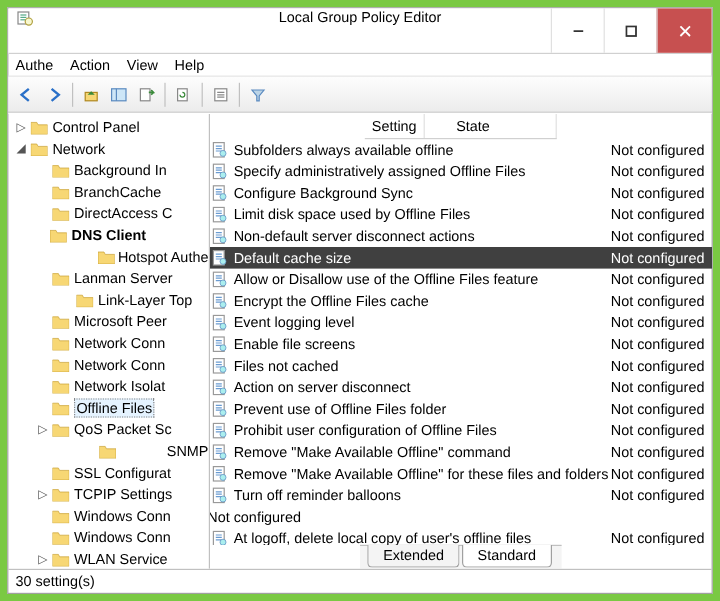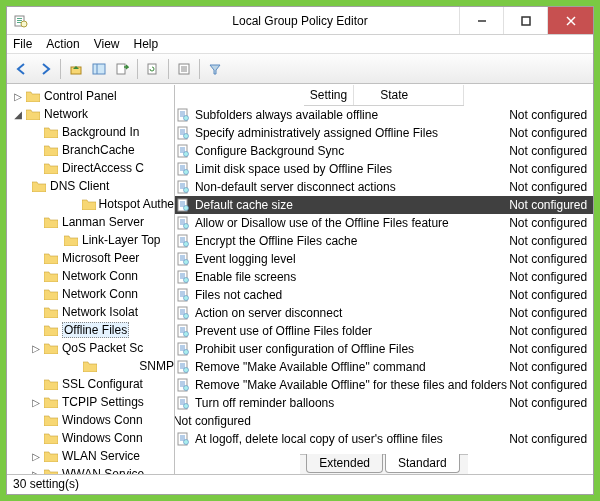--- a/index.html
+++ b/index.html
@@ -14,24 +14,23 @@
 }
 .window {
   position: absolute;
   left: 6px; top: 6px; right: 6px; bottom: 6px;
   background: #fff;
   border: 1px solid #a0a0a0;
   display: flex;
   flex-direction: column;
 }
 .titlebar {
-  height: 28px;
+  height: 38px;
   background: #fff;
   display: flex;
-  align-items: center;
   border-bottom: 1px solid #d0d0d0;
   position: relative;
 }
 .titlebar .icon {
   width: 16px; height: 16px;
   margin: 0 6px;
   display: flex; align-items: center; justify-content: center;
 }
 .titlebar .title {
   position: absolute;
@@ -231,21 +230,21 @@
       <div class="win-btn close">
           <svg width="10" height="10">
             <line x1="1" y1="1" x2="9" y2="9" stroke="#fff" stroke-width="1.5"></line>
             <line x1="9" y1="1" x2="1" y2="9" stroke="#fff" stroke-width="1.5"></line>
           </svg>
         </div>
     </div>
   </div>
 
   <div class="menubar">
-    <span>File</span>
+    <span>Authe</span>
     <span>Action</span>
     <span>View</span>
     <span>Help</span>
   </div>
 
   <div class="toolbar">
     <div class="tool-btn">
         <svg width="14" height="14">
           <path d="M9 2 L3 7 L9 12" fill="none" stroke="#2a70c8" stroke-width="2"></path>
         </svg>
@@ -338,21 +337,21 @@
         </div>
         <div class="tree-node" style="padding-left: 22px;">
           <span class="expander"></span>
           <span class="node-icon">
             <svg class="folder-svg" viewBox="0 0 14 11">
               <path d="M0 2 L0 11 L14 11 L14 3 L6 3 L5 1 L0 1 Z" fill="#f7d774" stroke="#c9a237" stroke-width="0.6"></path>
             </svg>
           </span>
           <span class="node-label">DirectAccess C</span>
         </div>
-        <div class="tree-node" style="padding-left: 10px;">
+        <div class="tree-node" style="padding-left: 20px; font-weight: bold;">
           <span class="expander"></span>
           <span class="node-icon">
             <svg class="folder-svg" viewBox="0 0 14 11">
               <path d="M0 2 L0 11 L14 11 L14 3 L6 3 L5 1 L0 1 Z" fill="#f7d774" stroke="#c9a237" stroke-width="0.6"></path>
             </svg>
           </span>
           <span class="node-label">DNS Client</span>
         </div>
         <div class="tree-node" style="padding-left: 22px; margin-left: 40px;">
           <span class="expander"></span>

